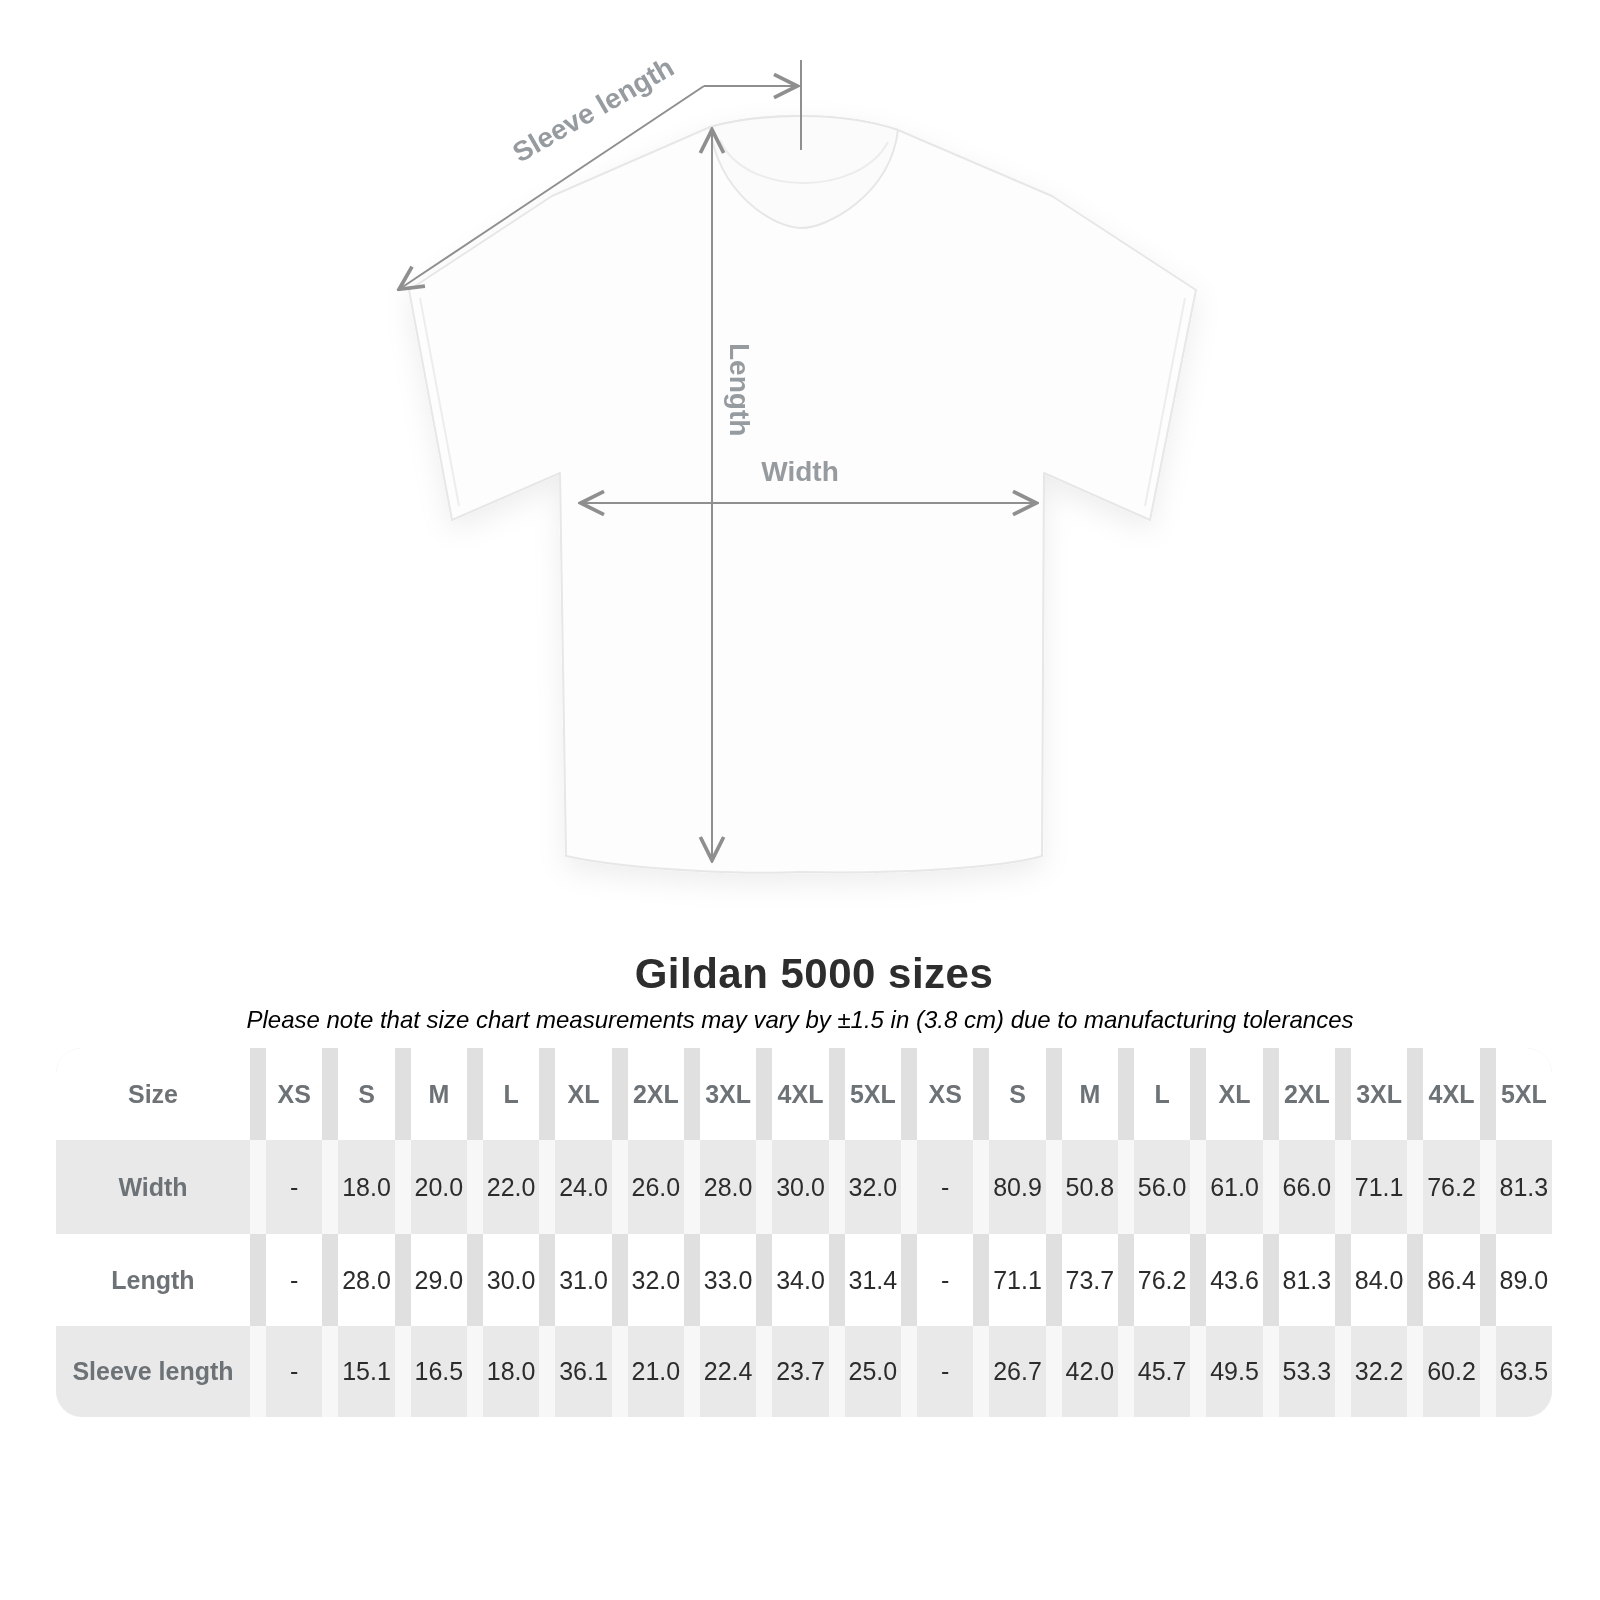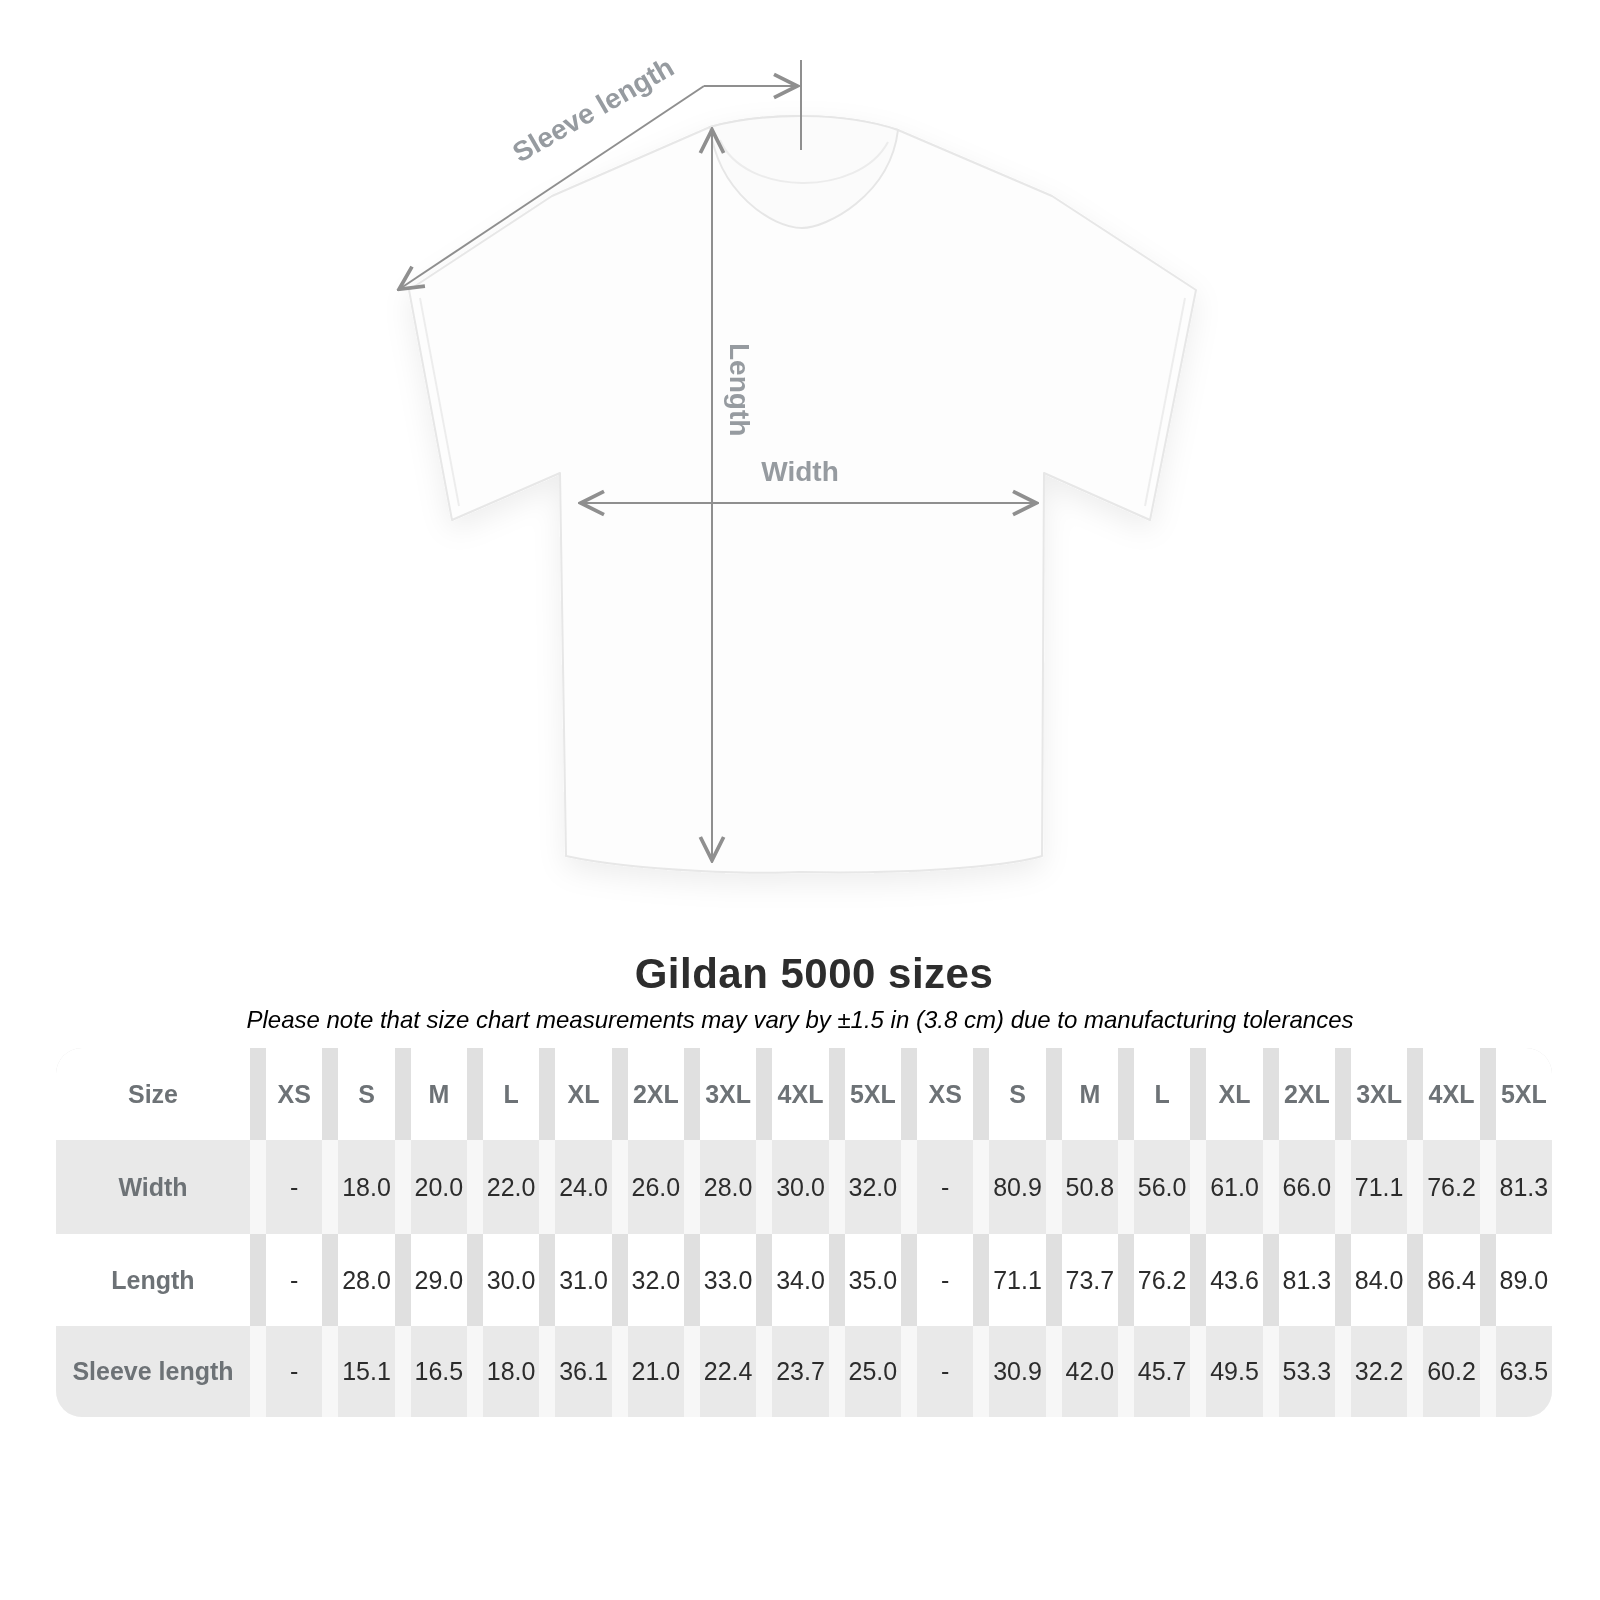--- a/index.html
+++ b/index.html
@@ -130,21 +130,21 @@
     <div class="trow white h-l">
         <div class="cell rowlabel">Length</div>
         <div class="cell">-</div>
         <div class="cell">28.0</div>
         <div class="cell">29.0</div>
         <div class="cell">30.0</div>
         <div class="cell">31.0</div>
         <div class="cell">32.0</div>
         <div class="cell">33.0</div>
         <div class="cell">34.0</div>
-        <div class="cell">35.0</div>
+        <div class="cell">31.4</div>
         <div class="cell">-</div>
         <div class="cell">71.1</div>
         <div class="cell">73.7</div>
         <div class="cell">76.2</div>
         <div class="cell">43.6</div>
         <div class="cell">81.3</div>
         <div class="cell">84.0</div>
         <div class="cell">86.4</div>
         <div class="cell">89.0</div>
       </div>
@@ -153,21 +153,21 @@
         <div class="cell">-</div>
         <div class="cell">15.1</div>
         <div class="cell">16.5</div>
         <div class="cell">18.0</div>
         <div class="cell">36.1</div>
         <div class="cell">21.0</div>
         <div class="cell">22.4</div>
         <div class="cell">23.7</div>
         <div class="cell">25.0</div>
         <div class="cell">-</div>
-        <div class="cell">30.9</div>
+        <div class="cell">26.7</div>
         <div class="cell">42.0</div>
         <div class="cell">45.7</div>
         <div class="cell">49.5</div>
         <div class="cell">53.3</div>
         <div class="cell">32.2</div>
         <div class="cell">60.2</div>
         <div class="cell">63.5</div>
       </div>
   </div>
 

